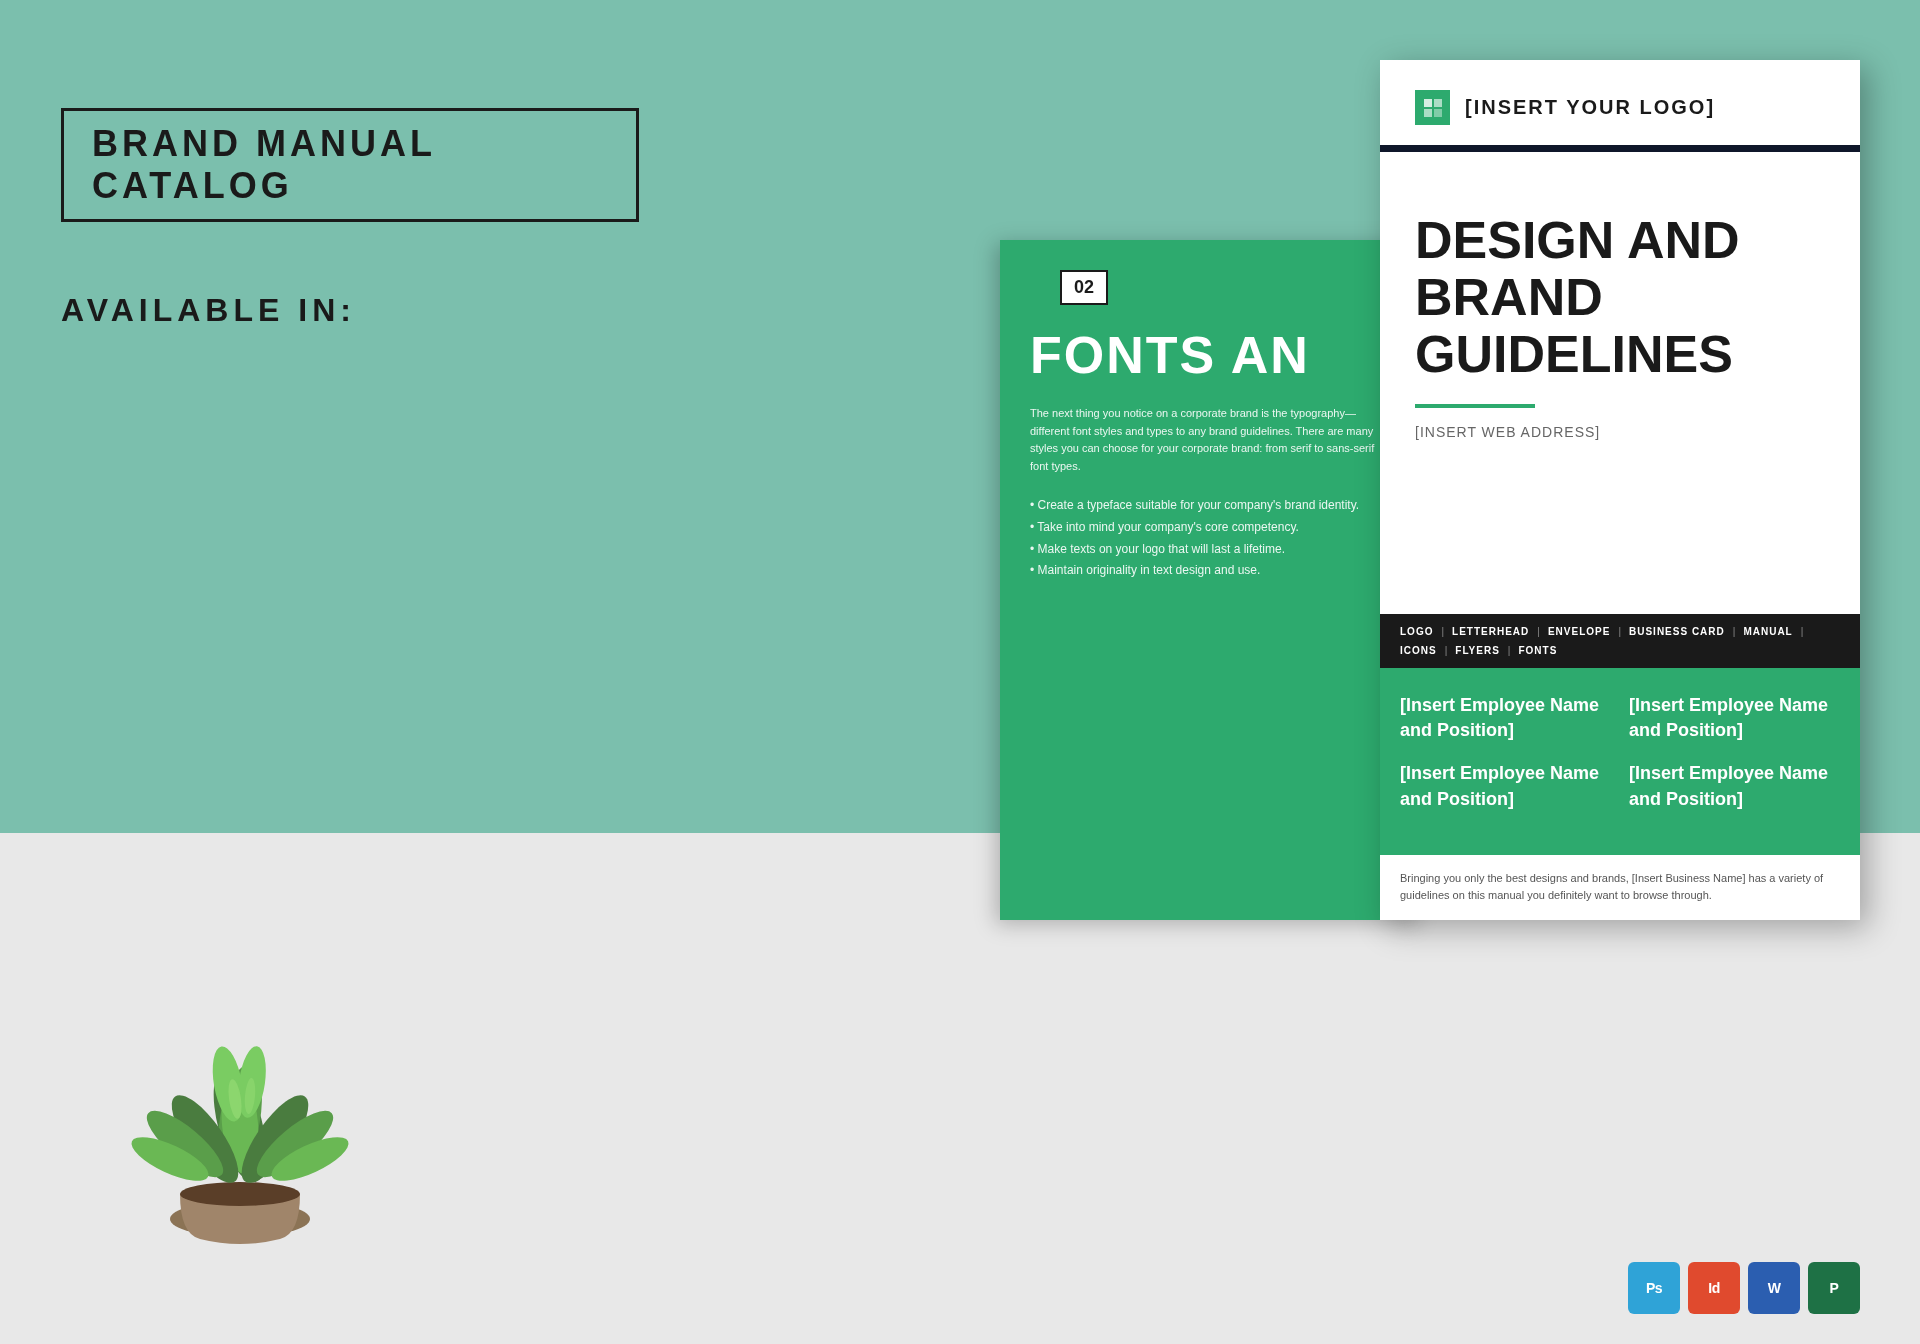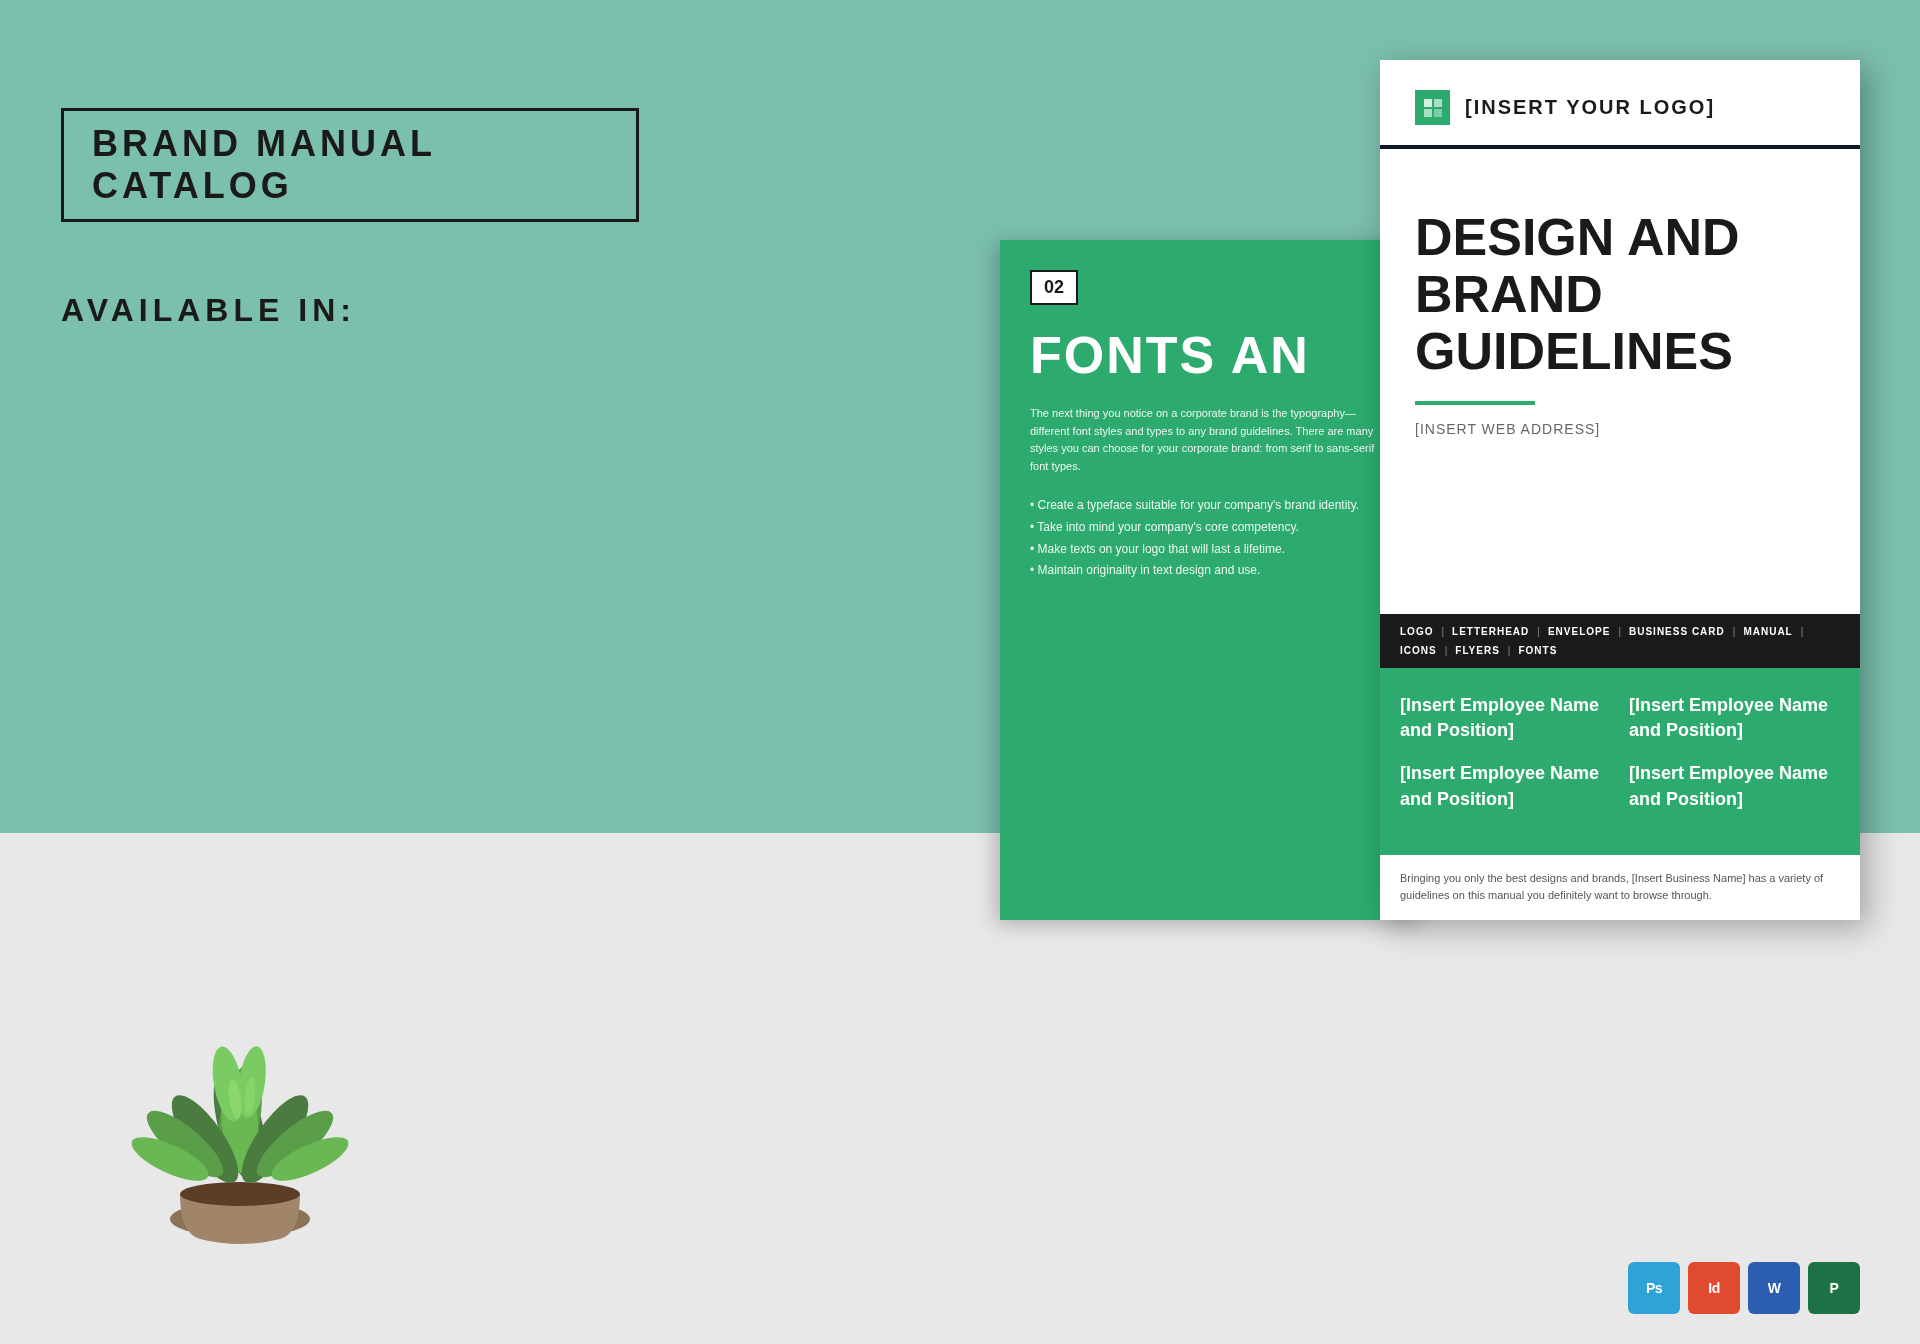--- a/index.html
+++ b/index.html
@@ -115,20 +115,21 @@
 
     .chapter-number {
       display: inline-block;
       border: 2px solid #1a1a1a;
       background: white;
       color: #1a1a1a;
       font-size: 18px;
       font-weight: 700;
       padding: 5px 12px;
       margin-bottom: 20px;
+      margin-left: 30px;
     }
 
     .fonts-title {
       font-size: 52px;
       font-weight: 900;
       color: white;
       letter-spacing: 2px;
       margin-bottom: 20px;
     }
 
@@ -155,21 +156,21 @@
       background: white;
       box-shadow: 8px 8px 30px rgba(0,0,0,0.3);
       z-index: 2;
       overflow: hidden;
       display: flex;
       flex-direction: column;
     }
 
     .book-front-header {
       padding: 30px 35px 20px;
-      border-bottom: 4px solid #0f172a;
+      border-bottom: 7px solid #0f172a;
       display: flex;
       align-items: center;
       gap: 15px;
     }
 
     .logo-placeholder-icon {
       width: 35px;
       height: 35px;
       background: #2daa6e;
       display: flex;

